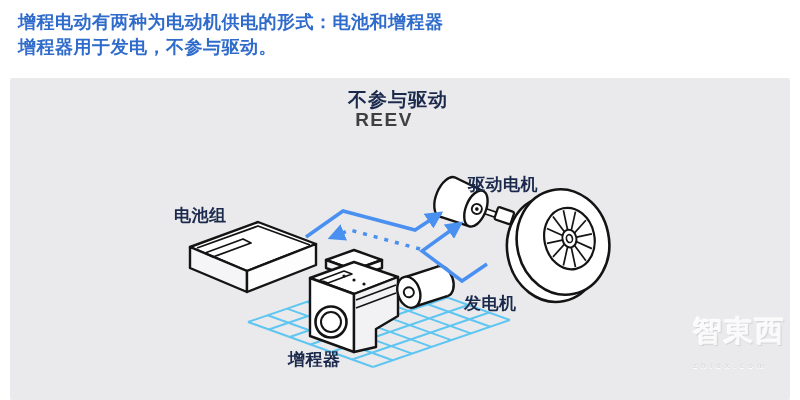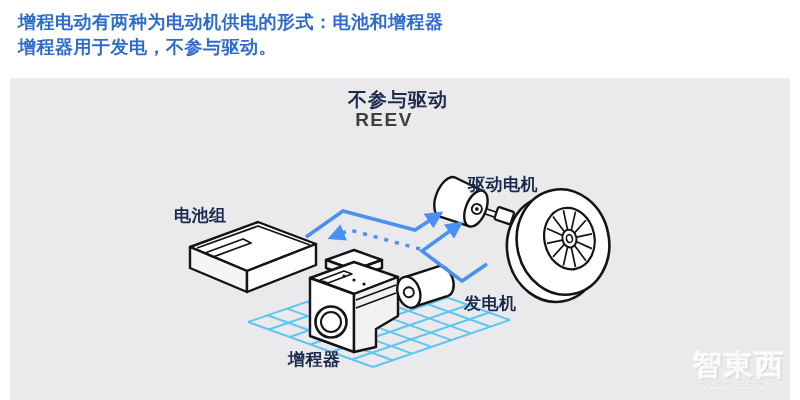--- a/index.html
+++ b/index.html
@@ -24,28 +24,28 @@
   }
   .dtitle{
     position:absolute;left:330px;top:87px;width:136px;text-align:center;
     color:#1b2a4c;font-size:19px;font-weight:700;letter-spacing:1px;
   }
   .dsub{
     position:absolute;left:316px;top:109px;width:136px;text-align:center;
     color:#404040;font-size:19px;font-weight:600;letter-spacing:1.5px;
   }
   .watermark{
-    position:absolute;right:14px;bottom:11px;text-align:left;line-height:1;
+    position:absolute;right:14px;bottom:30px;text-align:left;line-height:1;
   }
   .watermark .logo{
     color:#fafafb;font-size:29px;font-weight:700;letter-spacing:2px;
     text-shadow:1px 1px 1px #d2d2d6,-1px -1px 1px #ffffff;
   }
   .watermark .domain{
-    margin-top:1px;color:#dcdcdf;font-size:8px;font-weight:700;
+    margin-top:16px;color:#dcdcdf;font-size:8px;font-weight:700;
     letter-spacing:4px;text-shadow:0 1px 0 #ffffff;
   }
 </style>
 </head>
 <body>
 
 <div class="intro">
   <div>增程电动有两种为电动机供电的形式：电池和增程器</div>
   <div>增程器用于发电，不参与驱动。</div>
 </div>

